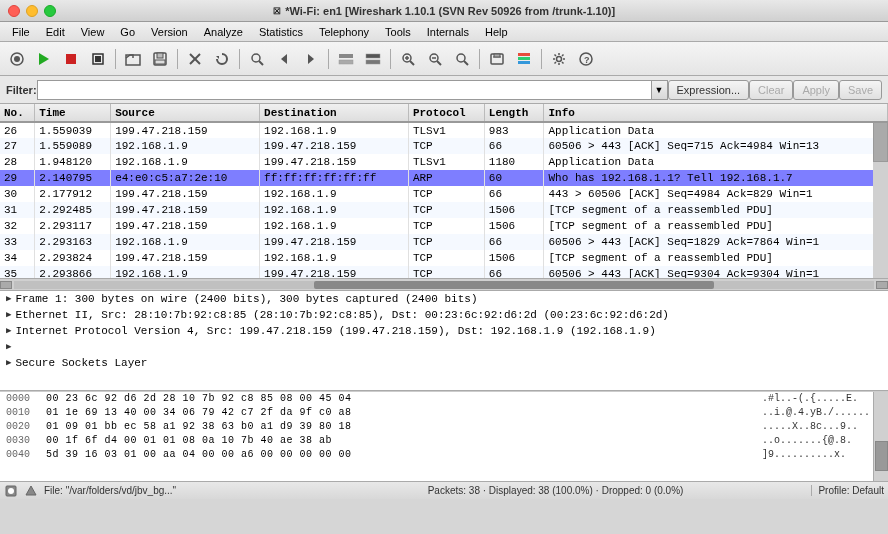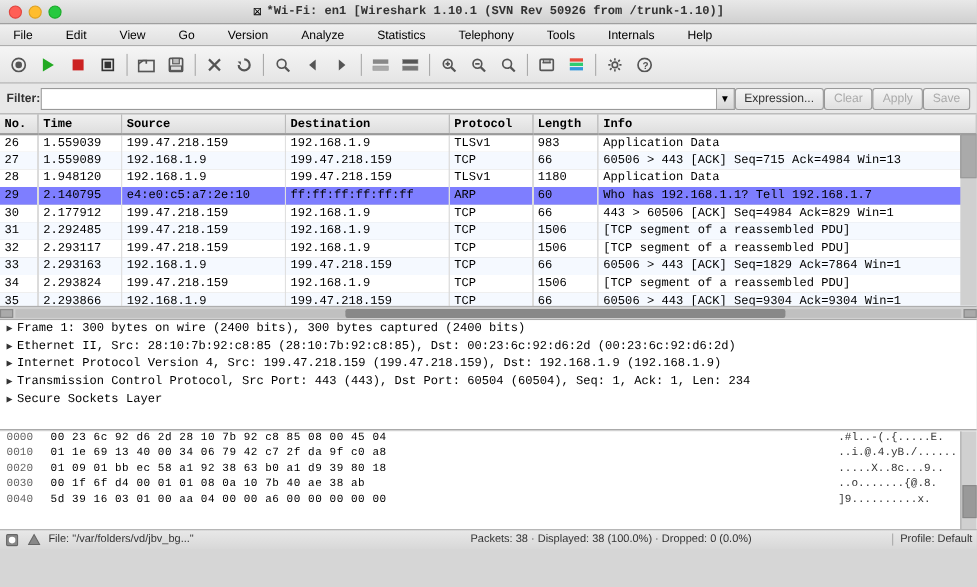--- a/index.html
+++ b/index.html
@@ -35,36 +35,34 @@
       border-radius: 50%;
       cursor: pointer;
     }
     .tl-close { background: #ff5f56; border: 1px solid #e0443e; }
     .tl-min { background: #ffbd2e; border: 1px solid #dea123; }
     .tl-max { background: #27c93f; border: 1px solid #1aab29; }
     .title-bar-title {
       font-size: 11px;
       color: #333;
       font-weight: bold;
-      font-family: Liberation Mono, monospace;
     }
     .title-bar-lock {
       margin-right: 4px;
       font-size: 10px;
     }
 
     
     .menu-bar {
       height: 20px;
       background: linear-gradient(to bottom, #f0f0f0, #e0e0e0);
       border-bottom: 1px solid #aaa;
       display: flex;
       align-items: center;
       padding: 0 4px;
-      gap: 14px;
     }
     .menu-item {
       padding: 2px 8px;
       font-size: 11px;
       color: #000;
       cursor: pointer;
       border-radius: 3px;
     }
 
     
@@ -636,21 +634,20 @@
       <div class="detail-row">
         <span class="arrow">▶</span>
         <span>Ethernet II, Src: 28:10:7b:92:c8:85 (28:10:7b:92:c8:85), Dst: 00:23:6c:92:d6:2d (00:23:6c:92:d6:2d)</span>
       </div>
       <div class="detail-row">
         <span class="arrow">▶</span>
         <span>Internet Protocol Version 4, Src: 199.47.218.159 (199.47.218.159), Dst: 192.168.1.9 (192.168.1.9)</span>
       </div>
       <div class="detail-row">
         <span class="arrow">▶</span>
-        <span>Transmission Control Protocol, Src Port: 443 (443), Dst Port: 60504 (60504), Seq: 1, Ack: 1, Len: 234</span>
       </div>
       <div class="detail-row">
         <span class="arrow">▶</span>
         <span>Secure Sockets Layer</span>
       </div>
     </div>
 </div>
 
 <div class="hex-dump">
   <div id="hex-rows-container">

